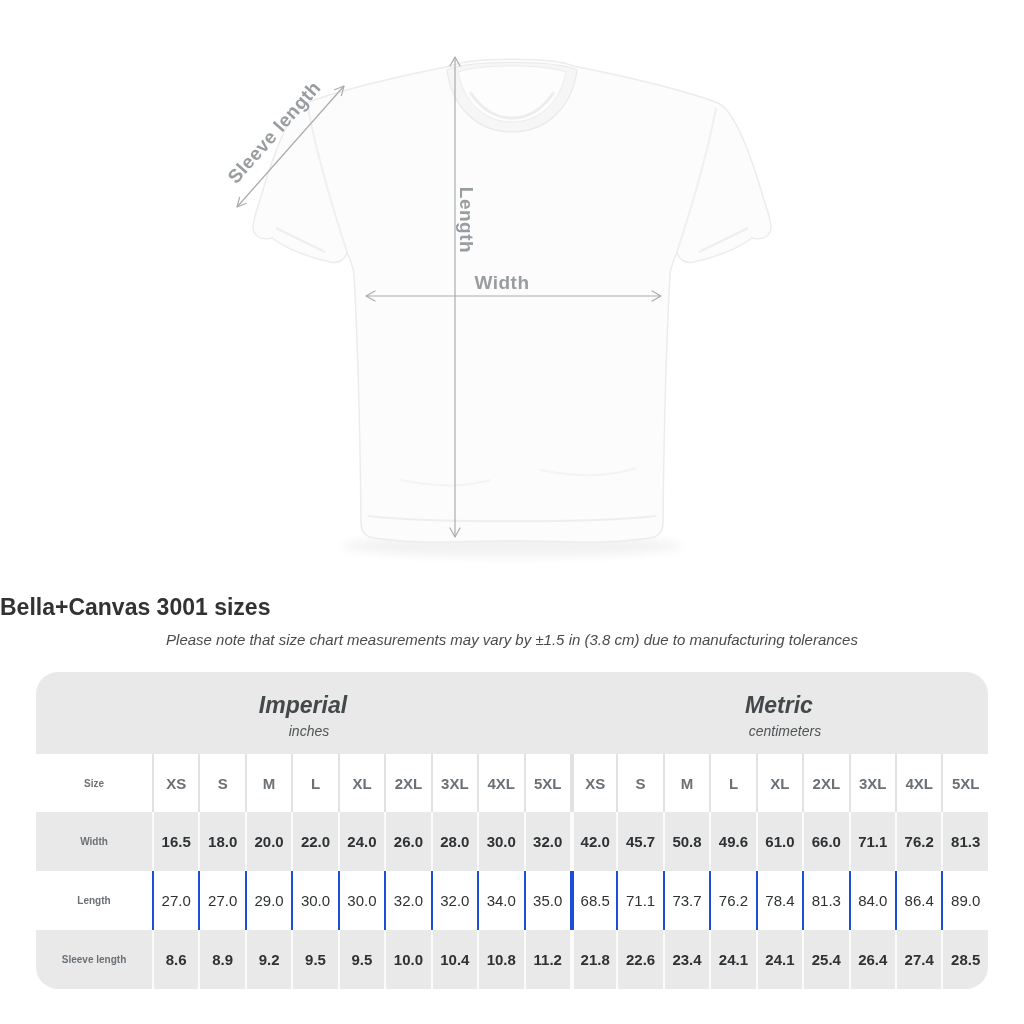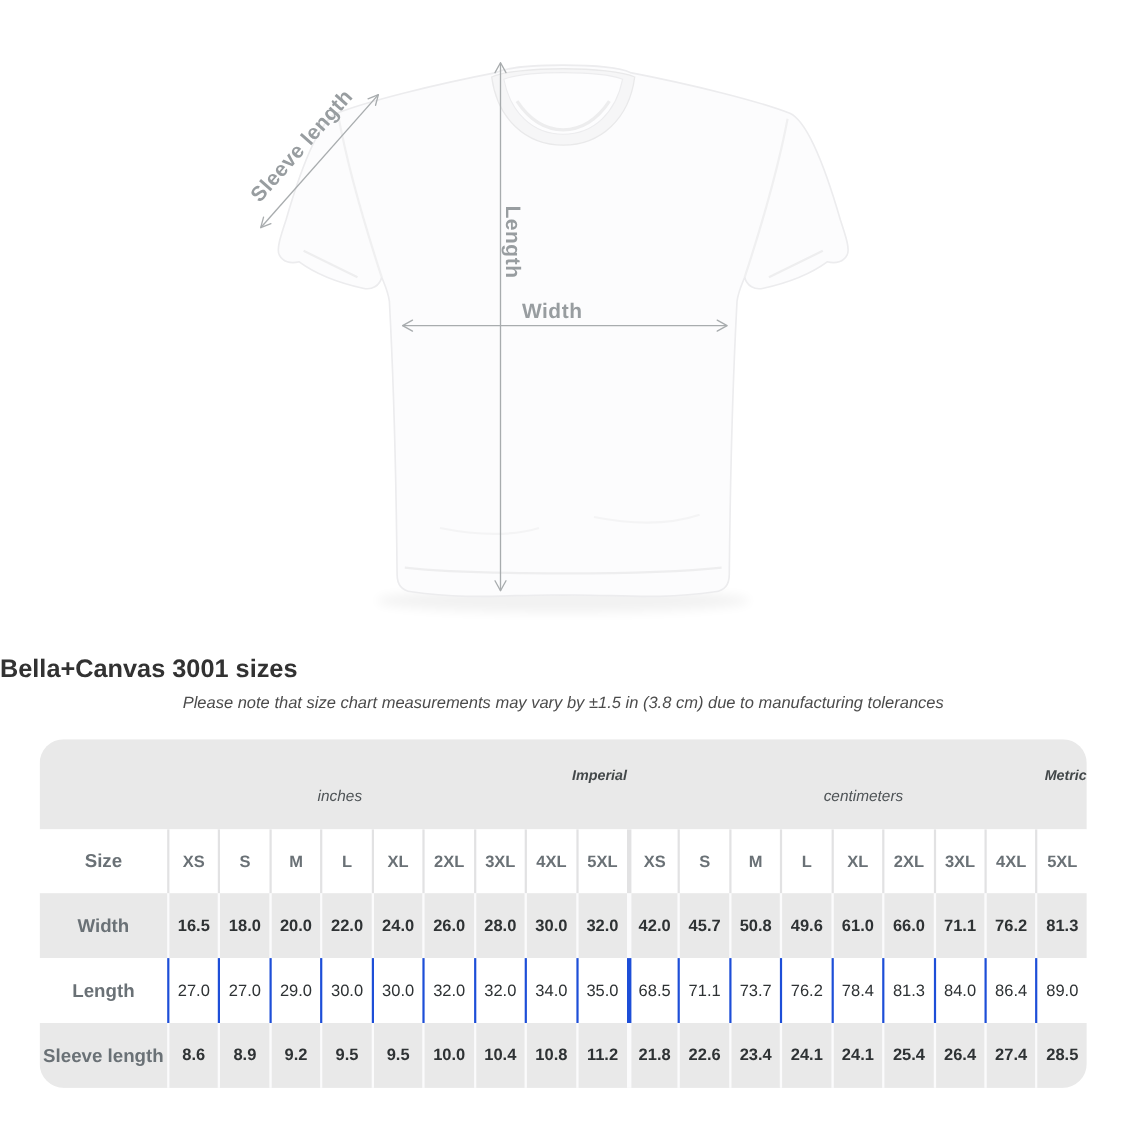--- a/index.html
+++ b/index.html
@@ -18,25 +18,25 @@
          font-size:23px;font-weight:bold;color:#323232;}
   .subtitle{position:absolute;top:631px;left:0;width:1024px;text-align:center;
             font-size:15px;font-style:italic;color:#4b4b4b;}
 
   
   .table-wrap{position:absolute;left:36px;top:672px;width:952px;border-radius:22px;overflow:hidden;}
   table{width:952px;border-collapse:separate;border-spacing:0;table-layout:fixed;}
   th,td{padding:0;text-align:center;vertical-align:middle;font-size:15px;}
 
   tr.band th{background:#e9e9e9;height:82px;}
-  .gname{font-size:13px;font-weight:bold;font-style:italic;color:#43484a;line-height:1.6;text-align:right;}
+  .gname{font-size:23px;font-weight:bold;font-style:italic;color:#43484a;line-height:1.6;}
   .gunit{font-size:14px;font-style:italic;color:#4e5356;font-weight:normal;padding-left:12px;}
 
   tr.sizes th{background:#ffffff;height:58px;font-weight:bold;color:#6a7176;}
-  th.rowlab{font-weight:bold;color:#6a7176;font-size:17px;}
+  th.rowlab{font-weight:bold;color:#6a7176;font-size:10px;}
   tbody td{color:#2e3234;font-weight:normal;}
   tbody tr{height:59px;}
 
   tbody tr.g th, tbody tr.g td{background:#e9e9e9;}
   tbody tr.w th, tbody tr.w td{background:#ffffff;}
 
   tr.sizes .c{border-left:2px solid #e2e2e3;}
   tbody tr.w .c{border-left:2px solid #1d4ed8;}
   tbody tr.g .c{border-left:2px solid #fbfbfc;font-weight:bold;}
   .gsep{border-left-width:4px !important;}

